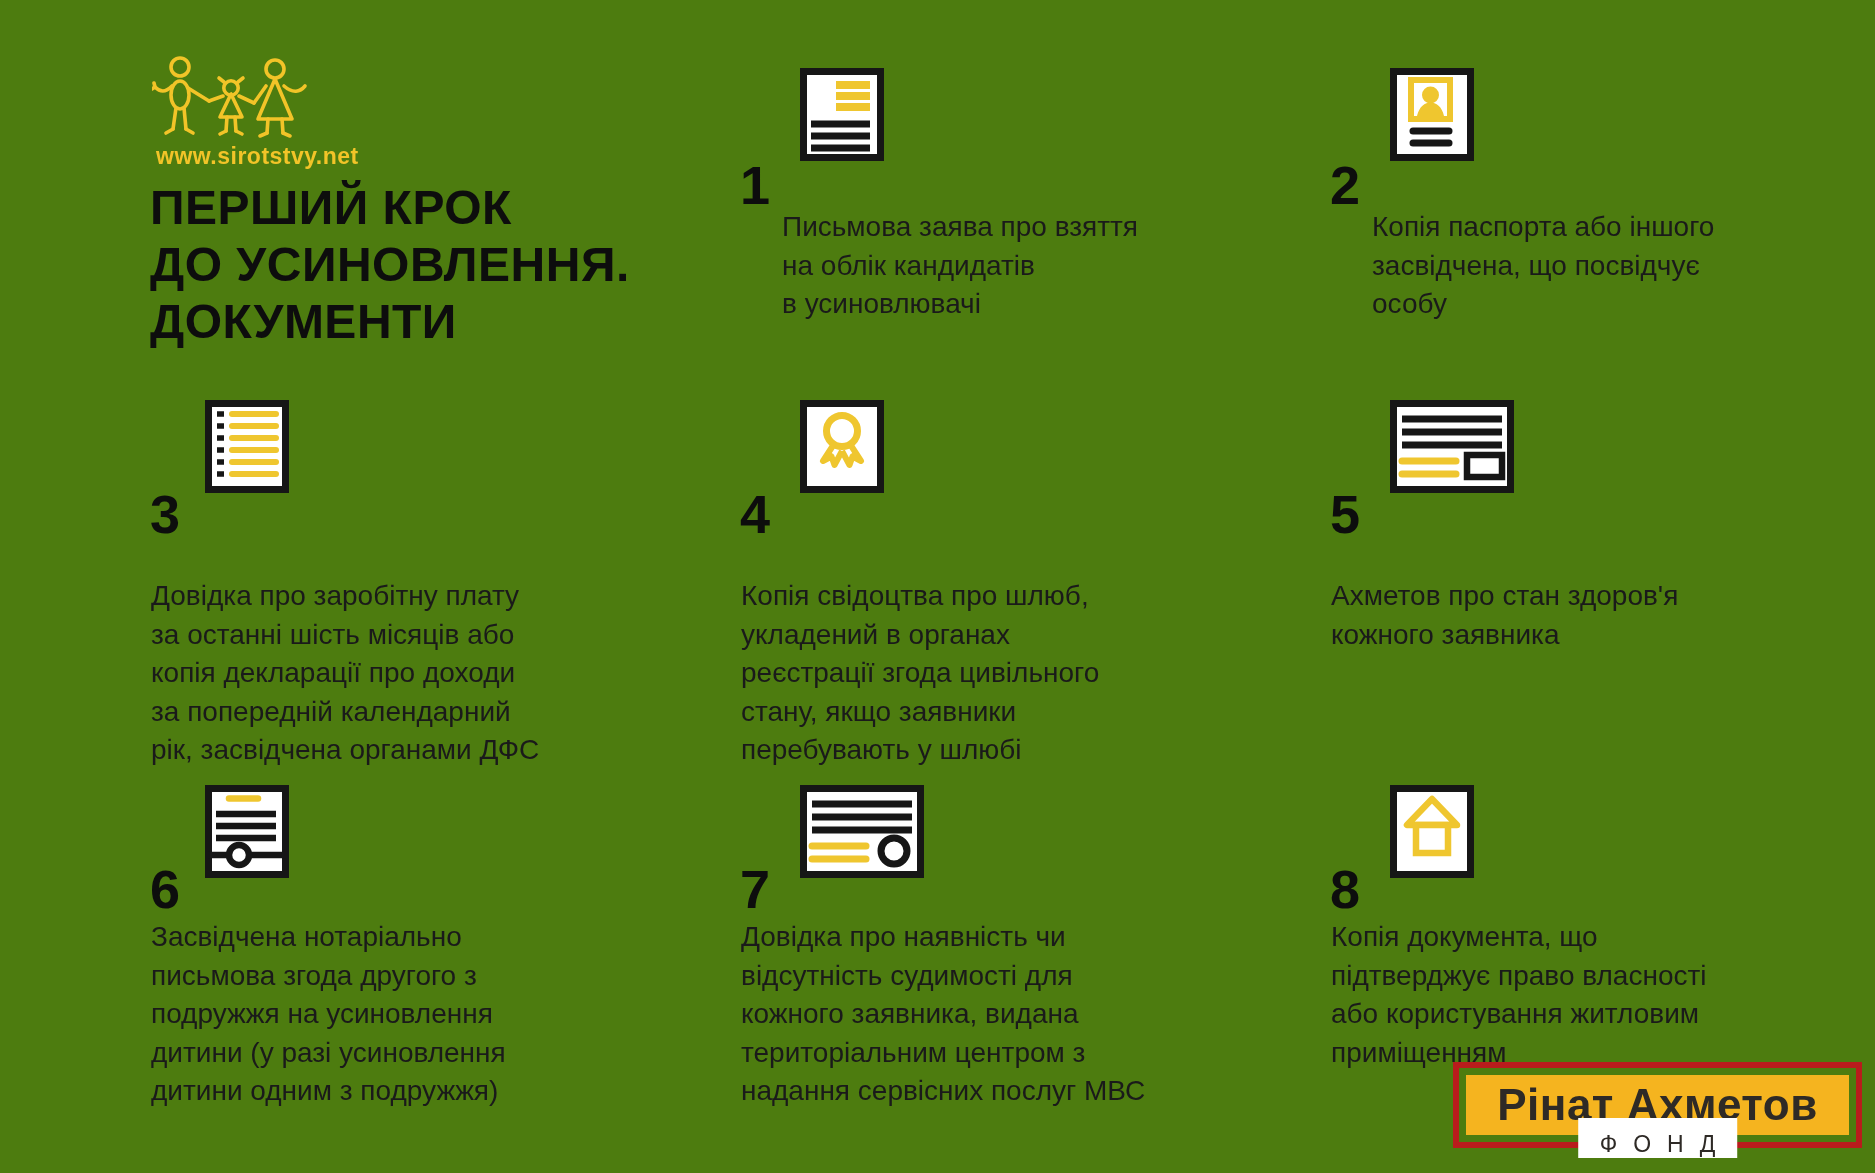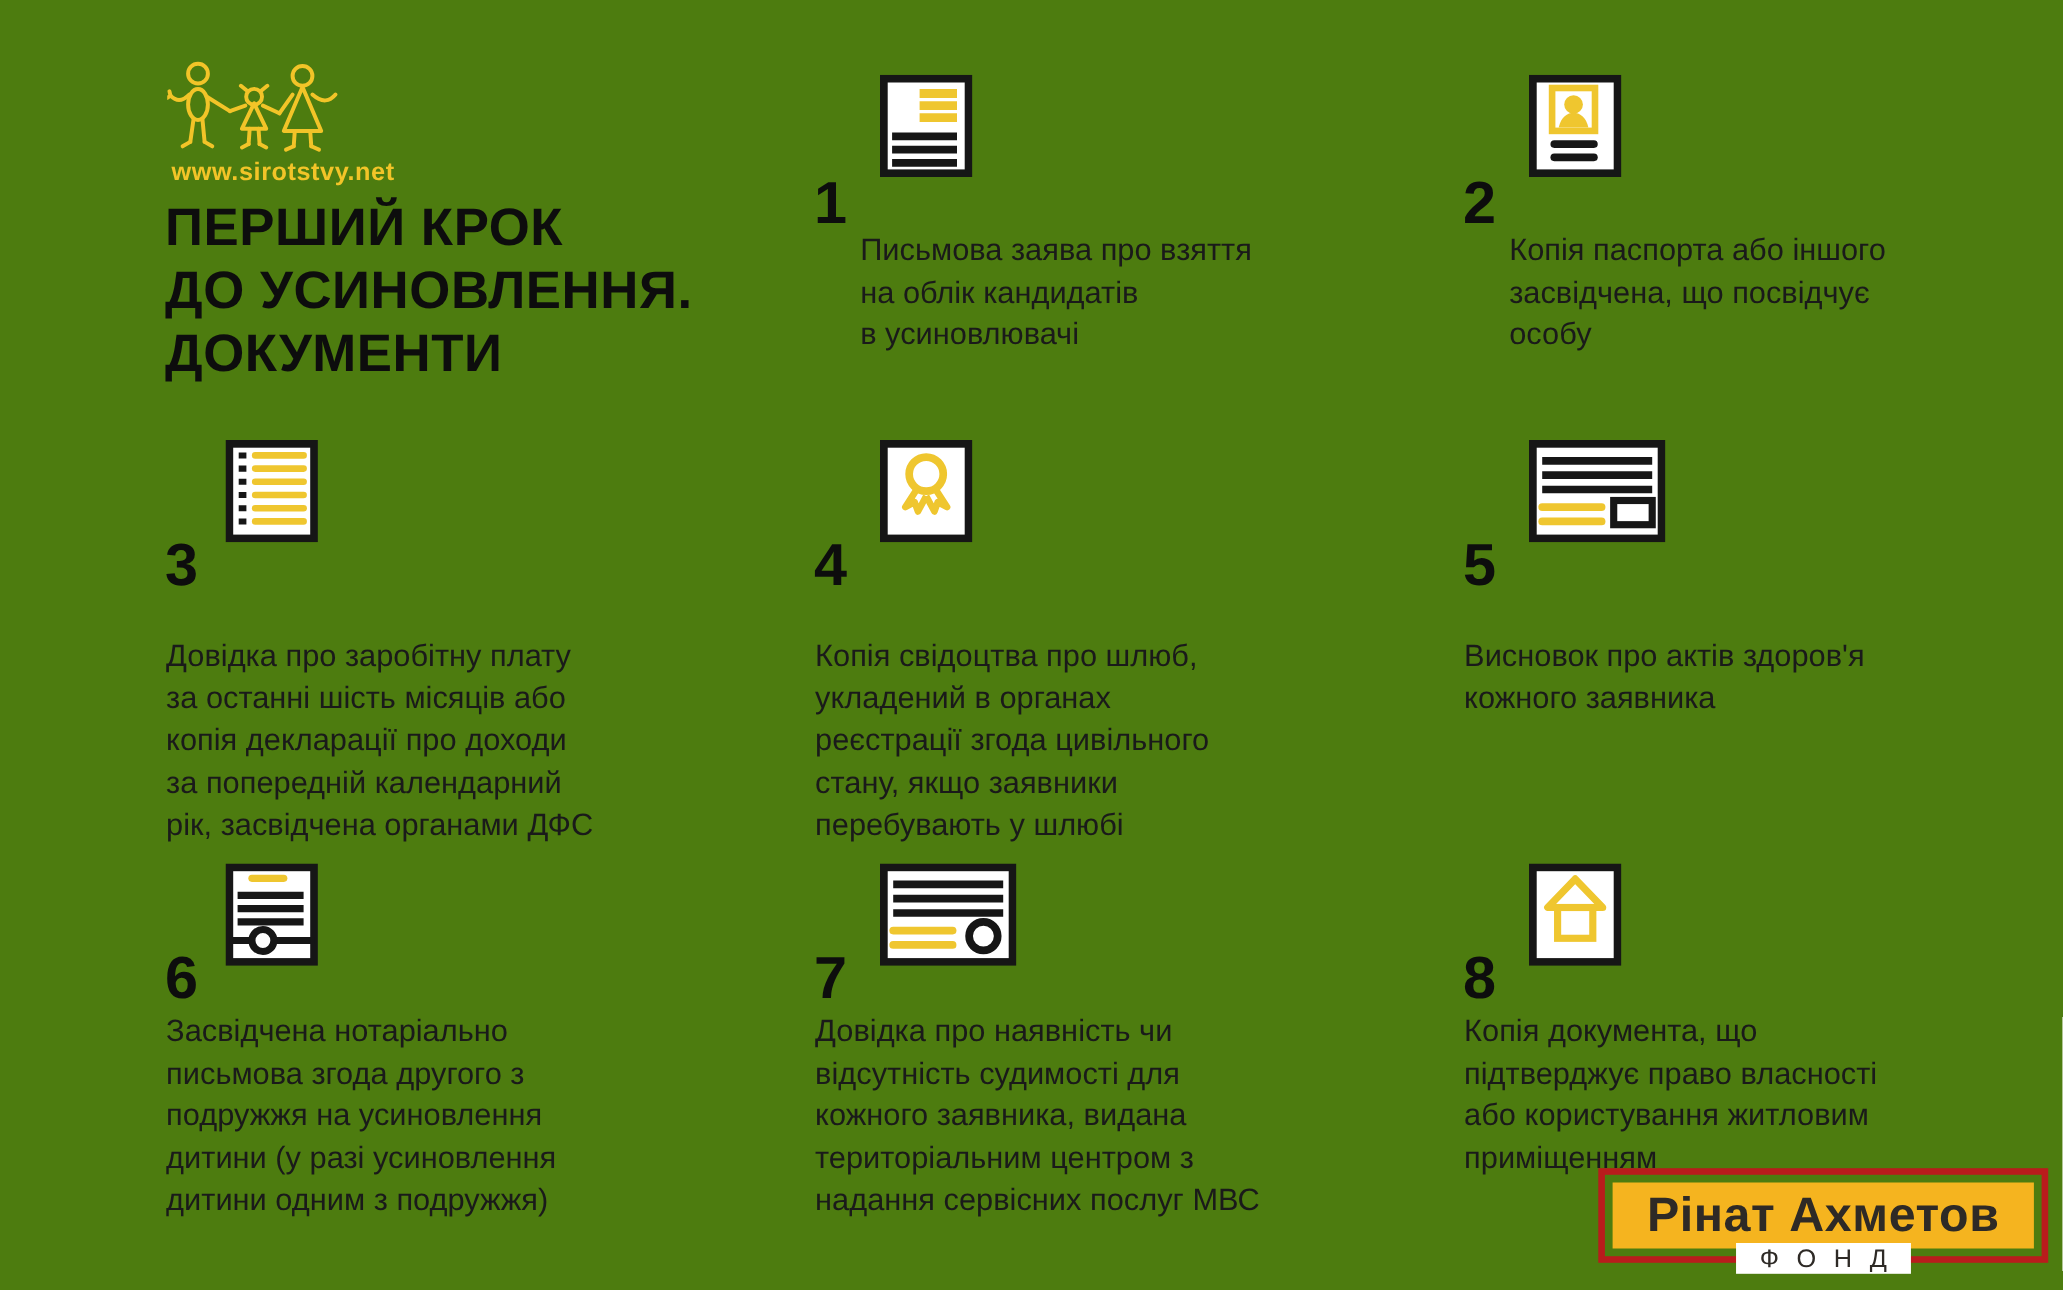--- a/index.html
+++ b/index.html
@@ -29,21 +29,21 @@
   .txt{position:absolute;left:1px;width:485px;font-size:28px;line-height:38.5px;color:#1a1a1a;white-space:pre-line;}
   .r1 .txt{top:146px;margin-left:41px;}
   .r2 .txt{top:148px;margin-top:34px;}
   .r3 .txt{top:136px;}
 
   
   .found-logo{position:absolute;left:1453px;top:1062px;width:397px;height:74px;border:6px solid #b91c1c;}
   .found-inner{margin:7px;height:60px;background:#F5B41F;display:flex;align-items:center;justify-content:center;
                font-size:44px;font-weight:700;color:#2e2a26;letter-spacing:0.5px;}
   .found-type{position:absolute;left:50%;transform:translateX(-50%);bottom:-16px;background:#ffffff;
-              padding:0 6px 0 22px;font-size:23px;letter-spacing:16px;color:#2e2a26;font-weight:500;line-height:28px;white-space:nowrap;}
+              padding:12px 6px 0 22px;font-size:23px;letter-spacing:16px;color:#2e2a26;font-weight:500;line-height:28px;white-space:nowrap;}
 </style>
 </head>
 <body>
 
 <div id="canvas">
 
   <div class="cell" style="left:150px;top:55px;width:480px;height:330px;">
     <svg class="family-svg" width="180" height="90" viewBox="0 0 180 90">
       <g fill="none" stroke="#F2C428" stroke-width="3.6" stroke-linecap="round" stroke-linejoin="round">
 
@@ -164,21 +164,21 @@
         <rect x="3.5" y="3.5" width="117" height="86" fill="#fff" stroke="#161616" stroke-width="7"></rect>
         <line x1="12" y1="19" x2="112" y2="19" stroke="#161616" stroke-width="7"></line>
         <line x1="12" y1="32" x2="112" y2="32" stroke="#161616" stroke-width="7"></line>
         <line x1="12" y1="45" x2="112" y2="45" stroke="#161616" stroke-width="7"></line>
         <line x1="12" y1="61" x2="66" y2="61" stroke="#EFC62F" stroke-width="7" stroke-linecap="round"></line>
         <line x1="12" y1="74" x2="66" y2="74" stroke="#EFC62F" stroke-width="7" stroke-linecap="round"></line>
         <rect x="77" y="55" width="35" height="22" fill="#fff" stroke="#161616" stroke-width="6.5"></rect>
       </svg>
     </div>
     <div class="num">5</div>
-    <div class="txt">Висновок про актів здоров'я
+    <div class="txt">Ахметов про стан здоров'я
 кожного заявника</div>
   </div>
 
   <div class="item r3 c1" style="left:150px;top:782px;">
     <div class="icon-box">
       <svg width="84" height="93" viewBox="0 0 84 93">
         <rect x="3.5" y="3.5" width="77" height="86" fill="#fff" stroke="#161616" stroke-width="7"></rect>
         <line x1="24" y1="13.5" x2="53" y2="13.5" stroke="#EFC62F" stroke-width="6.5" stroke-linecap="round"></line>
         <line x1="11" y1="29" x2="71" y2="29" stroke="#161616" stroke-width="6.5"></line>
         <line x1="11" y1="41" x2="71" y2="41" stroke="#161616" stroke-width="6.5"></line>

